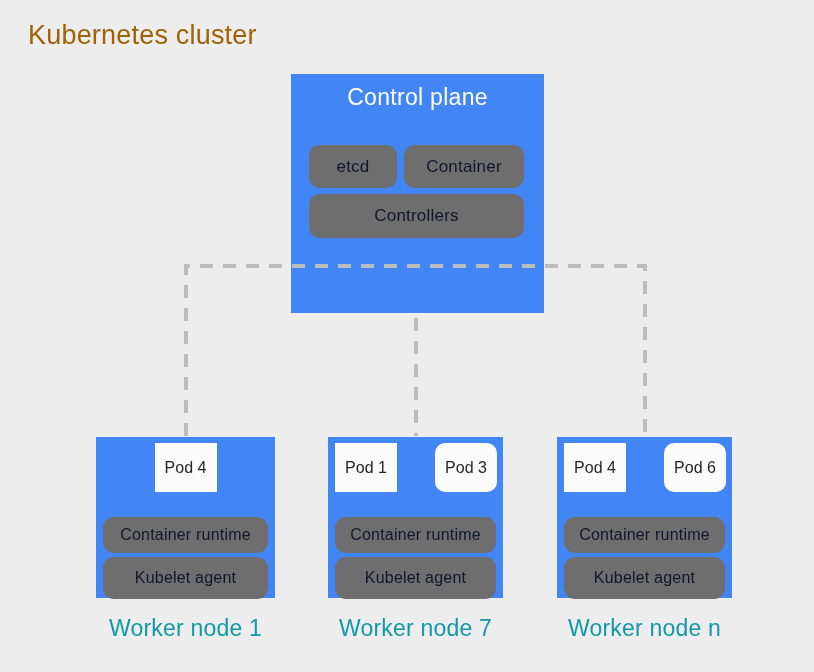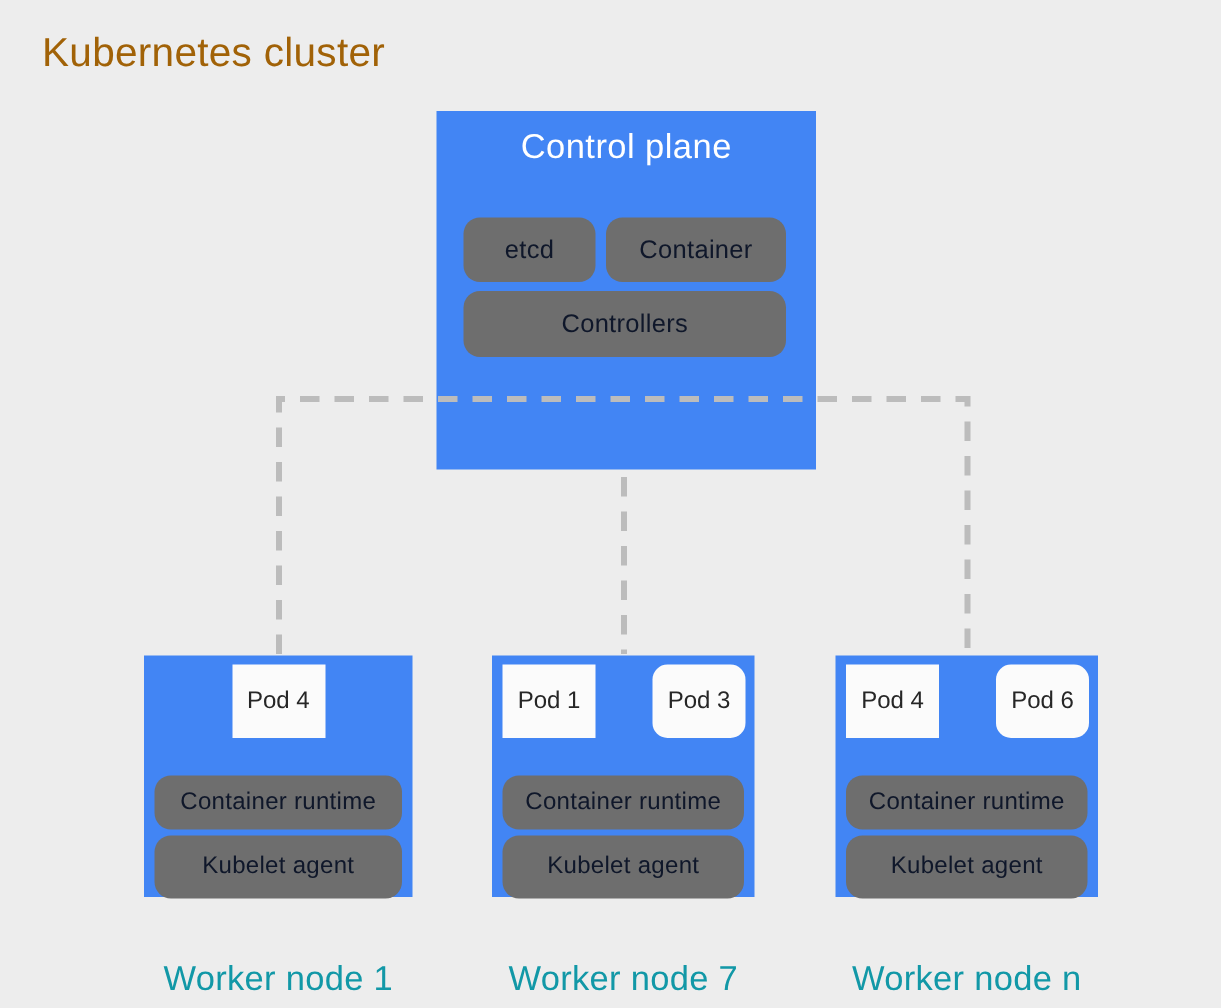--- a/index.html
+++ b/index.html
@@ -101,21 +101,20 @@
   .wn-kubelet{top:120px;height:42px;}
 
   .worker-label{
     position:absolute;
     top:615px;
     text-align:center;
     font-size:23px;
     color:#1298a7;
     letter-spacing:0.2px;
     z-index:2;
-    margin-top:24px;
   }
   .wl-1{left:96px;width:179px;}
   .wl-2{left:328px;width:175px;}
   .wl-3{left:557px;width:175px;}
 </style>
 </head>
 <body>
 
 <div class="stage">
 

